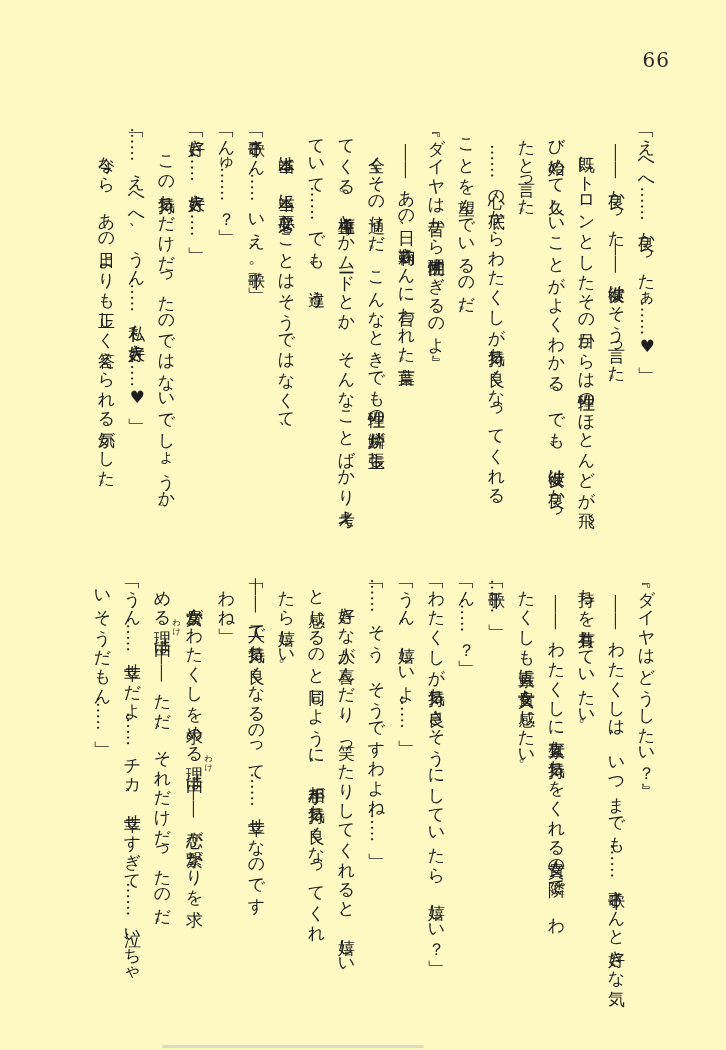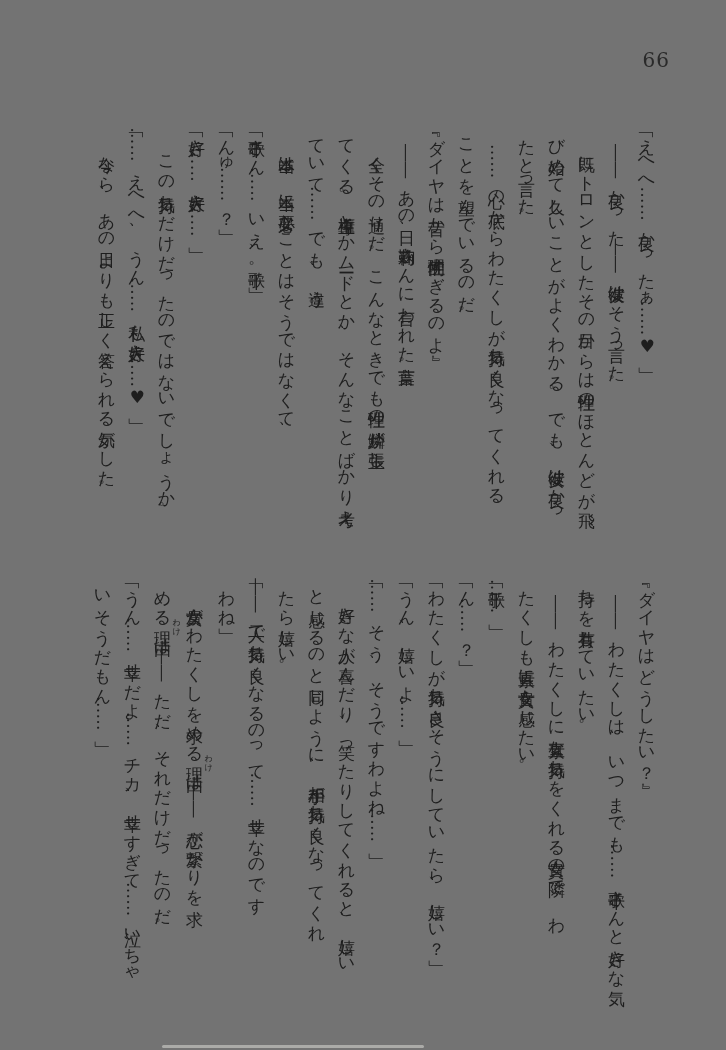--- a/index.html
+++ b/index.html
@@ -66,21 +66,21 @@
     width: 262px;
     height: 3px;
     background: #c9c9c4;
     opacity: 0.65;
     border-radius: 2px;
   }
 </style>
 </head>
 <body>
 
-<div class="page" style="background: #737373; color: rgb(30, 30, 30);">
+<div class="page" style="background: #fef9c3; color: rgb(30, 30, 30);">
   <div class="page-number">66</div>
 
   <div class="text-section section-top">
       <p class="text-line">「えへへ……良かったぁ……♥」</p>
       <p class="text-line indent">――良かった――彼女はそう言った。</p>
       <p class="text-line indent">既にトロンとしたその目からは理性のほとんどが飛</p>
       <p class="text-line">び始めて久しいことがよくわかる。でも、彼女は良かっ</p>
       <p class="text-line">たと言った。</p>
       <p class="text-line indent">……心の底からわたくしが気持ち良くなってくれる</p>
       <p class="text-line">ことを望んでいるのだ。</p>

